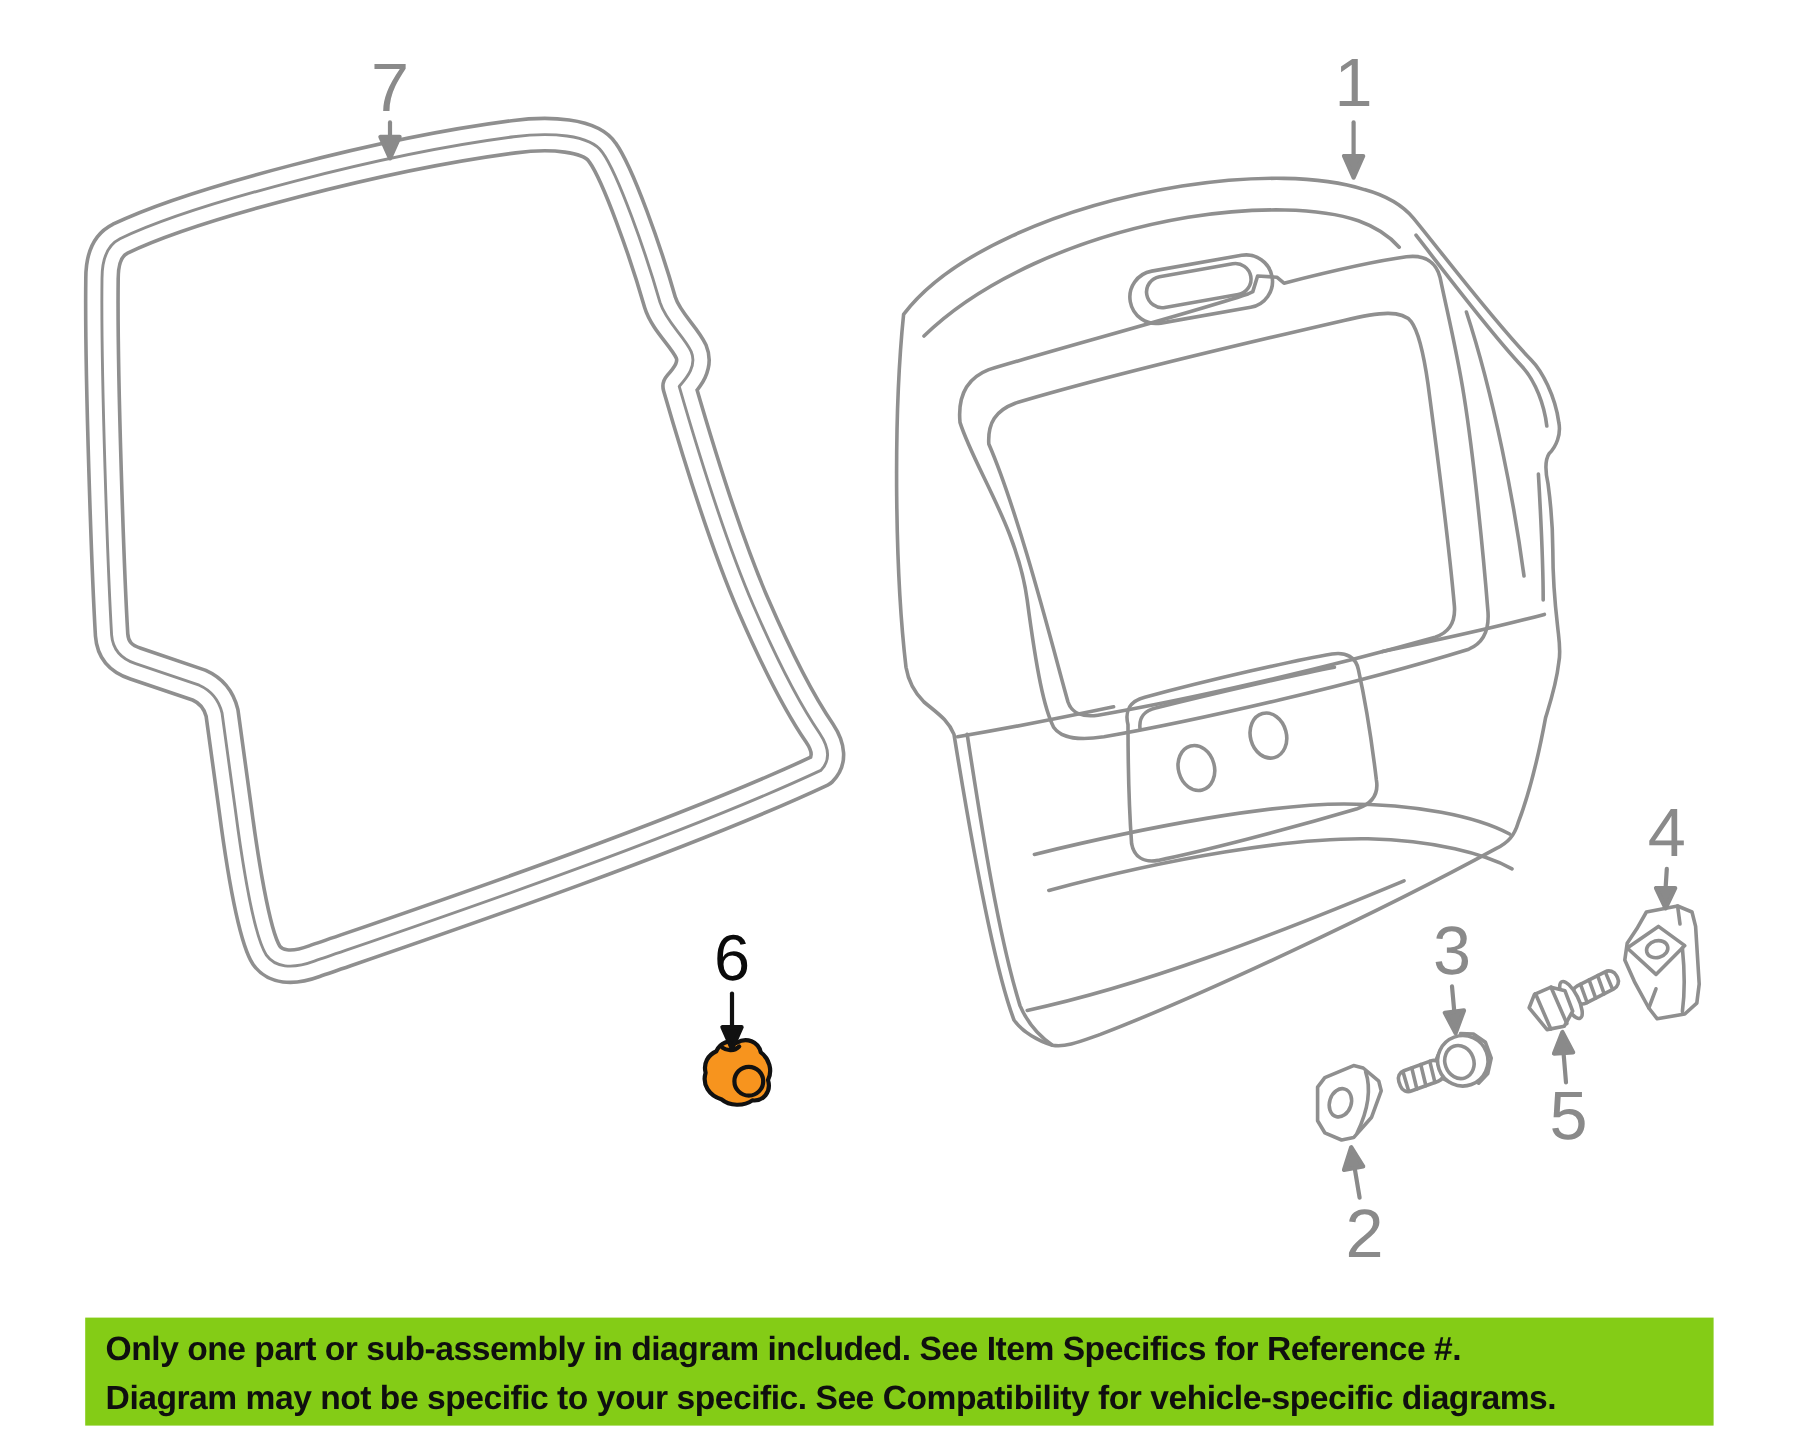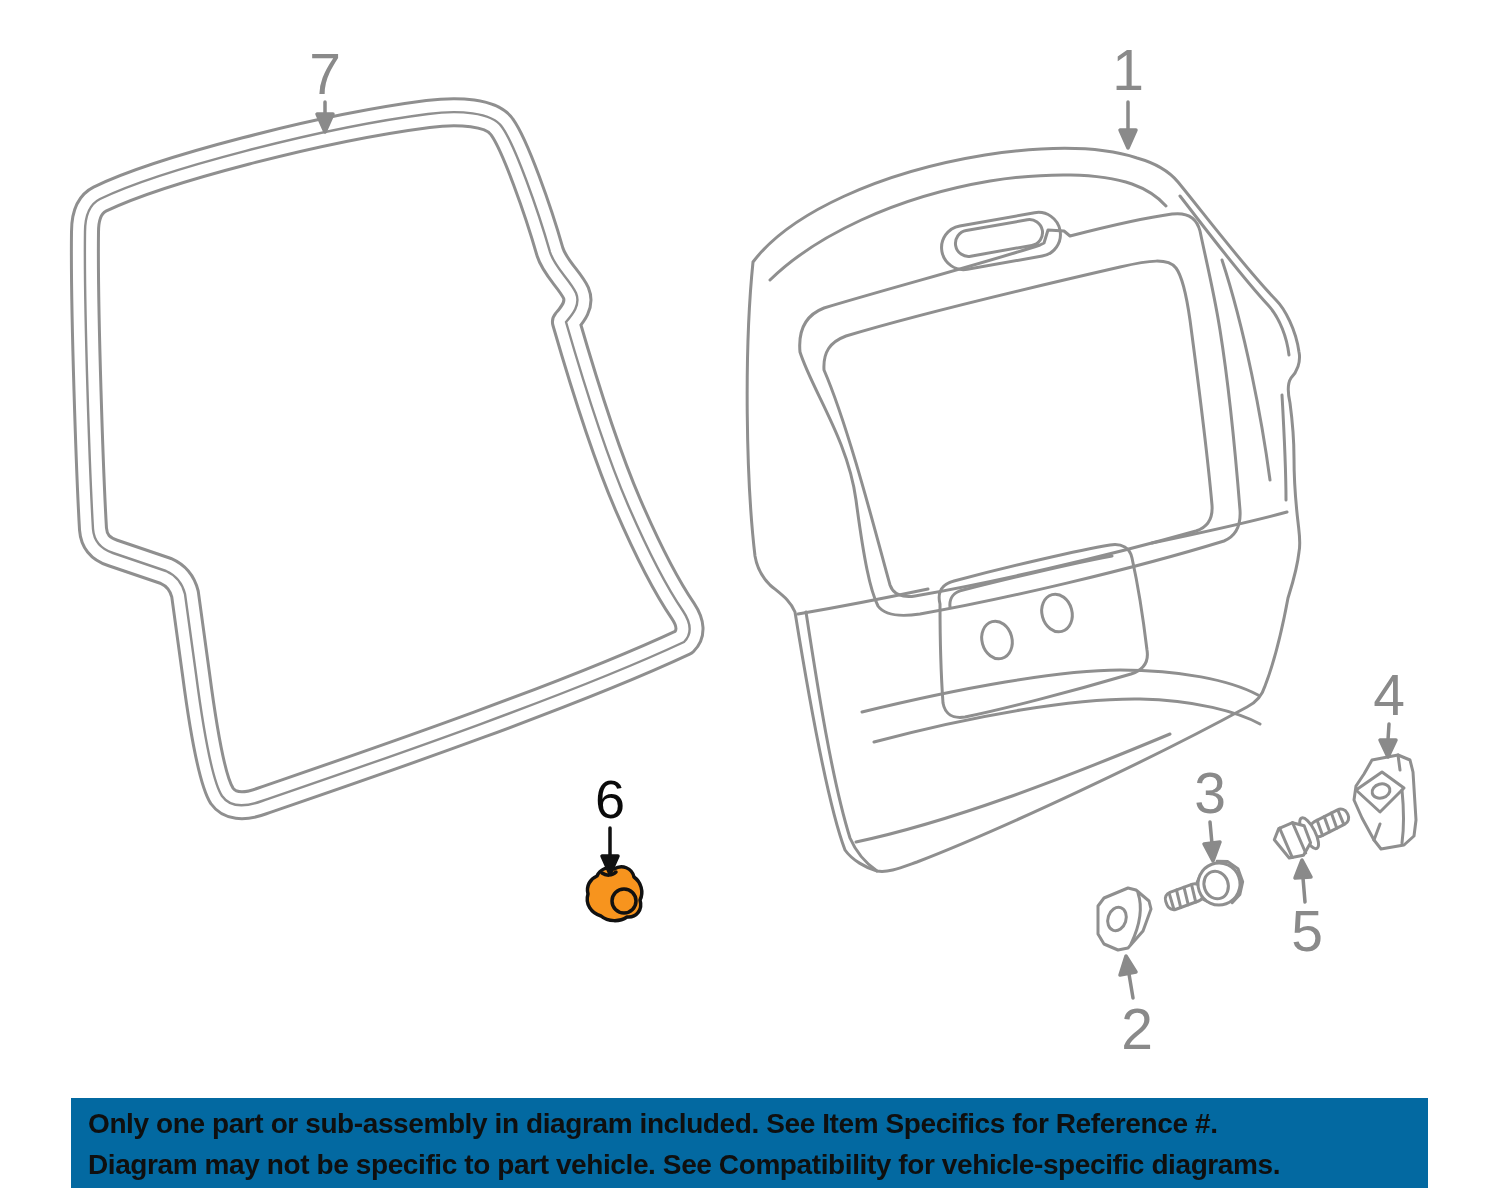--- a/index.html
+++ b/index.html
@@ -19,21 +19,21 @@
     font-weight:400;
     color:#8a8a8a;
     line-height:1;
     user-select:none;
   }
   .plabel.highlighted{color:#0a0a0a;font-size:54px;}
   .banner{
     position:absolute;
     left:71px;top:1098px;
     width:1357px;height:90px;
-    background:#0369a1;
+    background:#84cc16;
     box-sizing:border-box;
     padding:5px 0 0 17px;
     color:#0f0f0f;
     font-family:"Liberation Sans", sans-serif;
     font-weight:700;
     font-size:28px;
     letter-spacing:-0.4px;
     line-height:41px;
     white-space:nowrap;
   }
@@ -183,16 +183,16 @@
   <div class="plabel" style="left:325px;top:74px;">7</div>
   <div class="plabel" style="left:1128px;top:70px;">1</div>
   <div class="plabel" style="left:1137px;top:1029px;">2</div>
   <div class="plabel" style="left:1210px;top:793px;">3</div>
   <div class="plabel" style="left:1389px;top:695px;">4</div>
   <div class="plabel" style="left:1307px;top:931px;">5</div>
   <div class="plabel highlighted" style="left:610px;top:799px;">6</div>
 
   <div class="banner">
     <span class="line">Only one part or sub-assembly in diagram included. See Item Specifics for Reference #.</span>
-    <span class="line">Diagram may not be specific to part vehicle. See Compatibility for vehicle-specific diagrams.</span>
+    <span class="line">Diagram may not be specific to your specific. See Compatibility for vehicle-specific diagrams.</span>
   </div>
 
 </div>
 
 </body></html>

